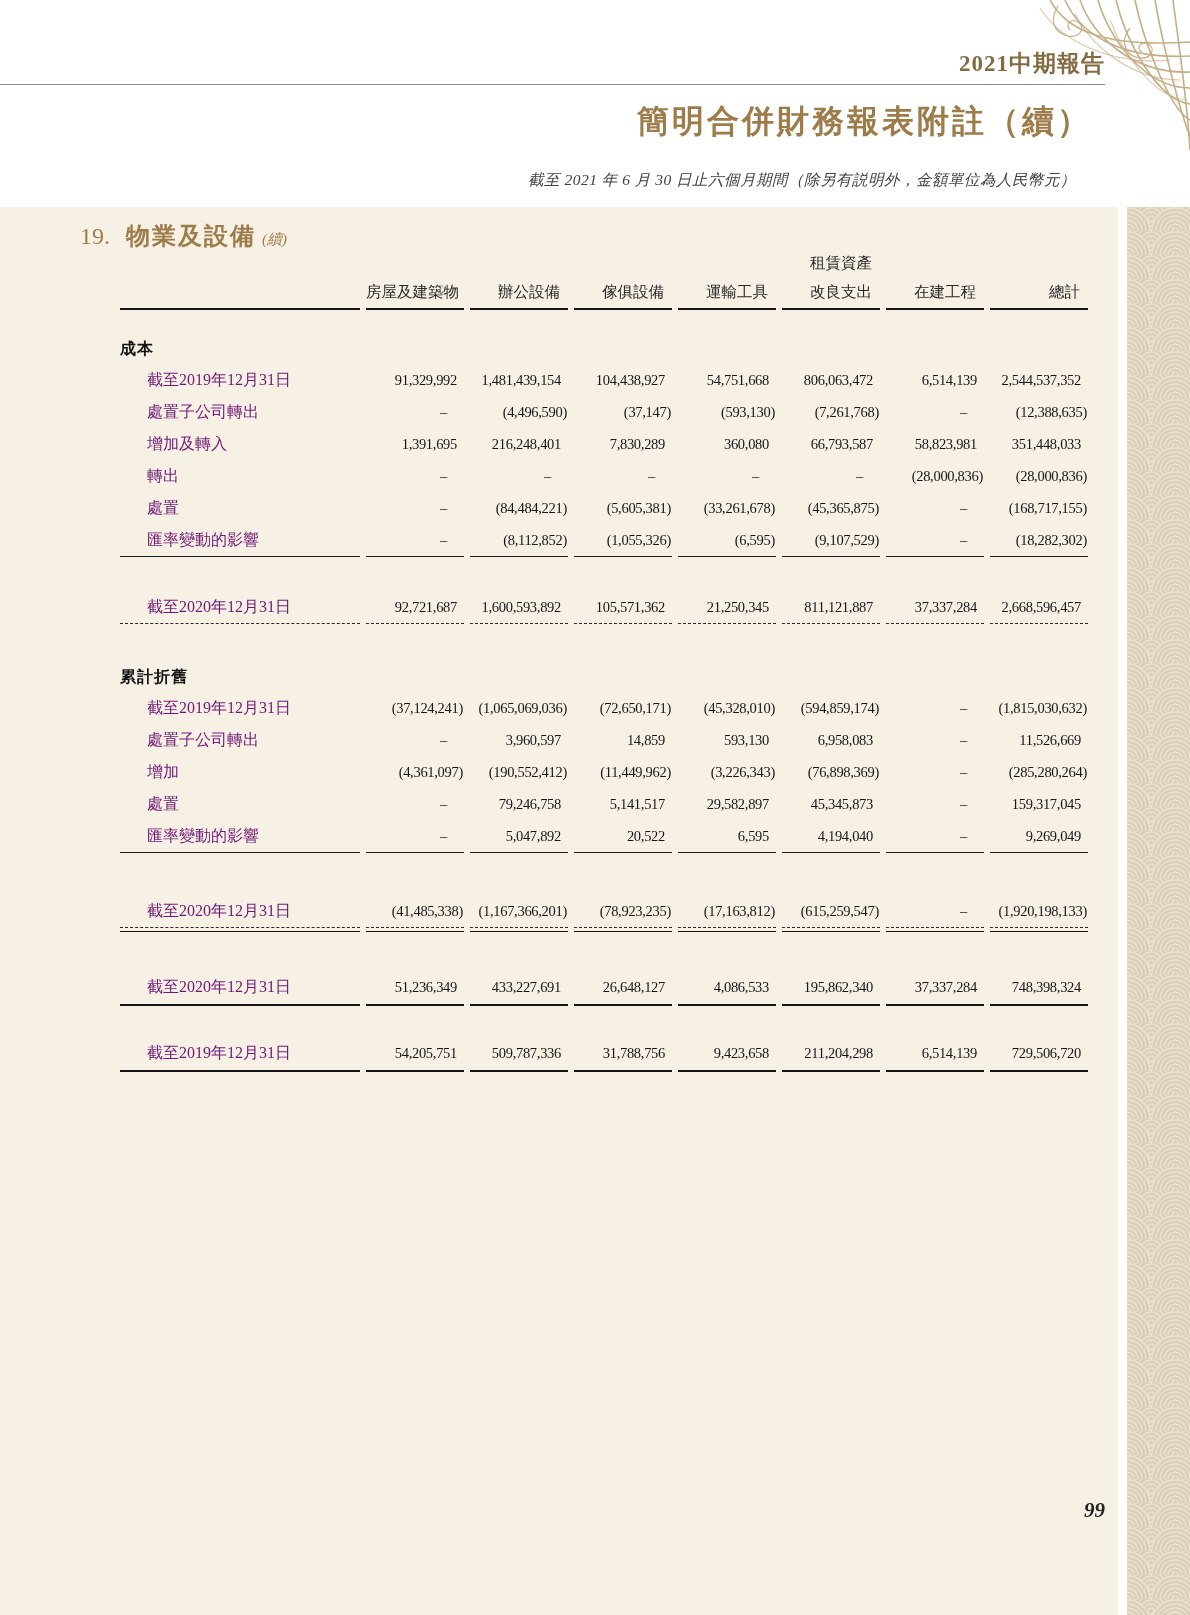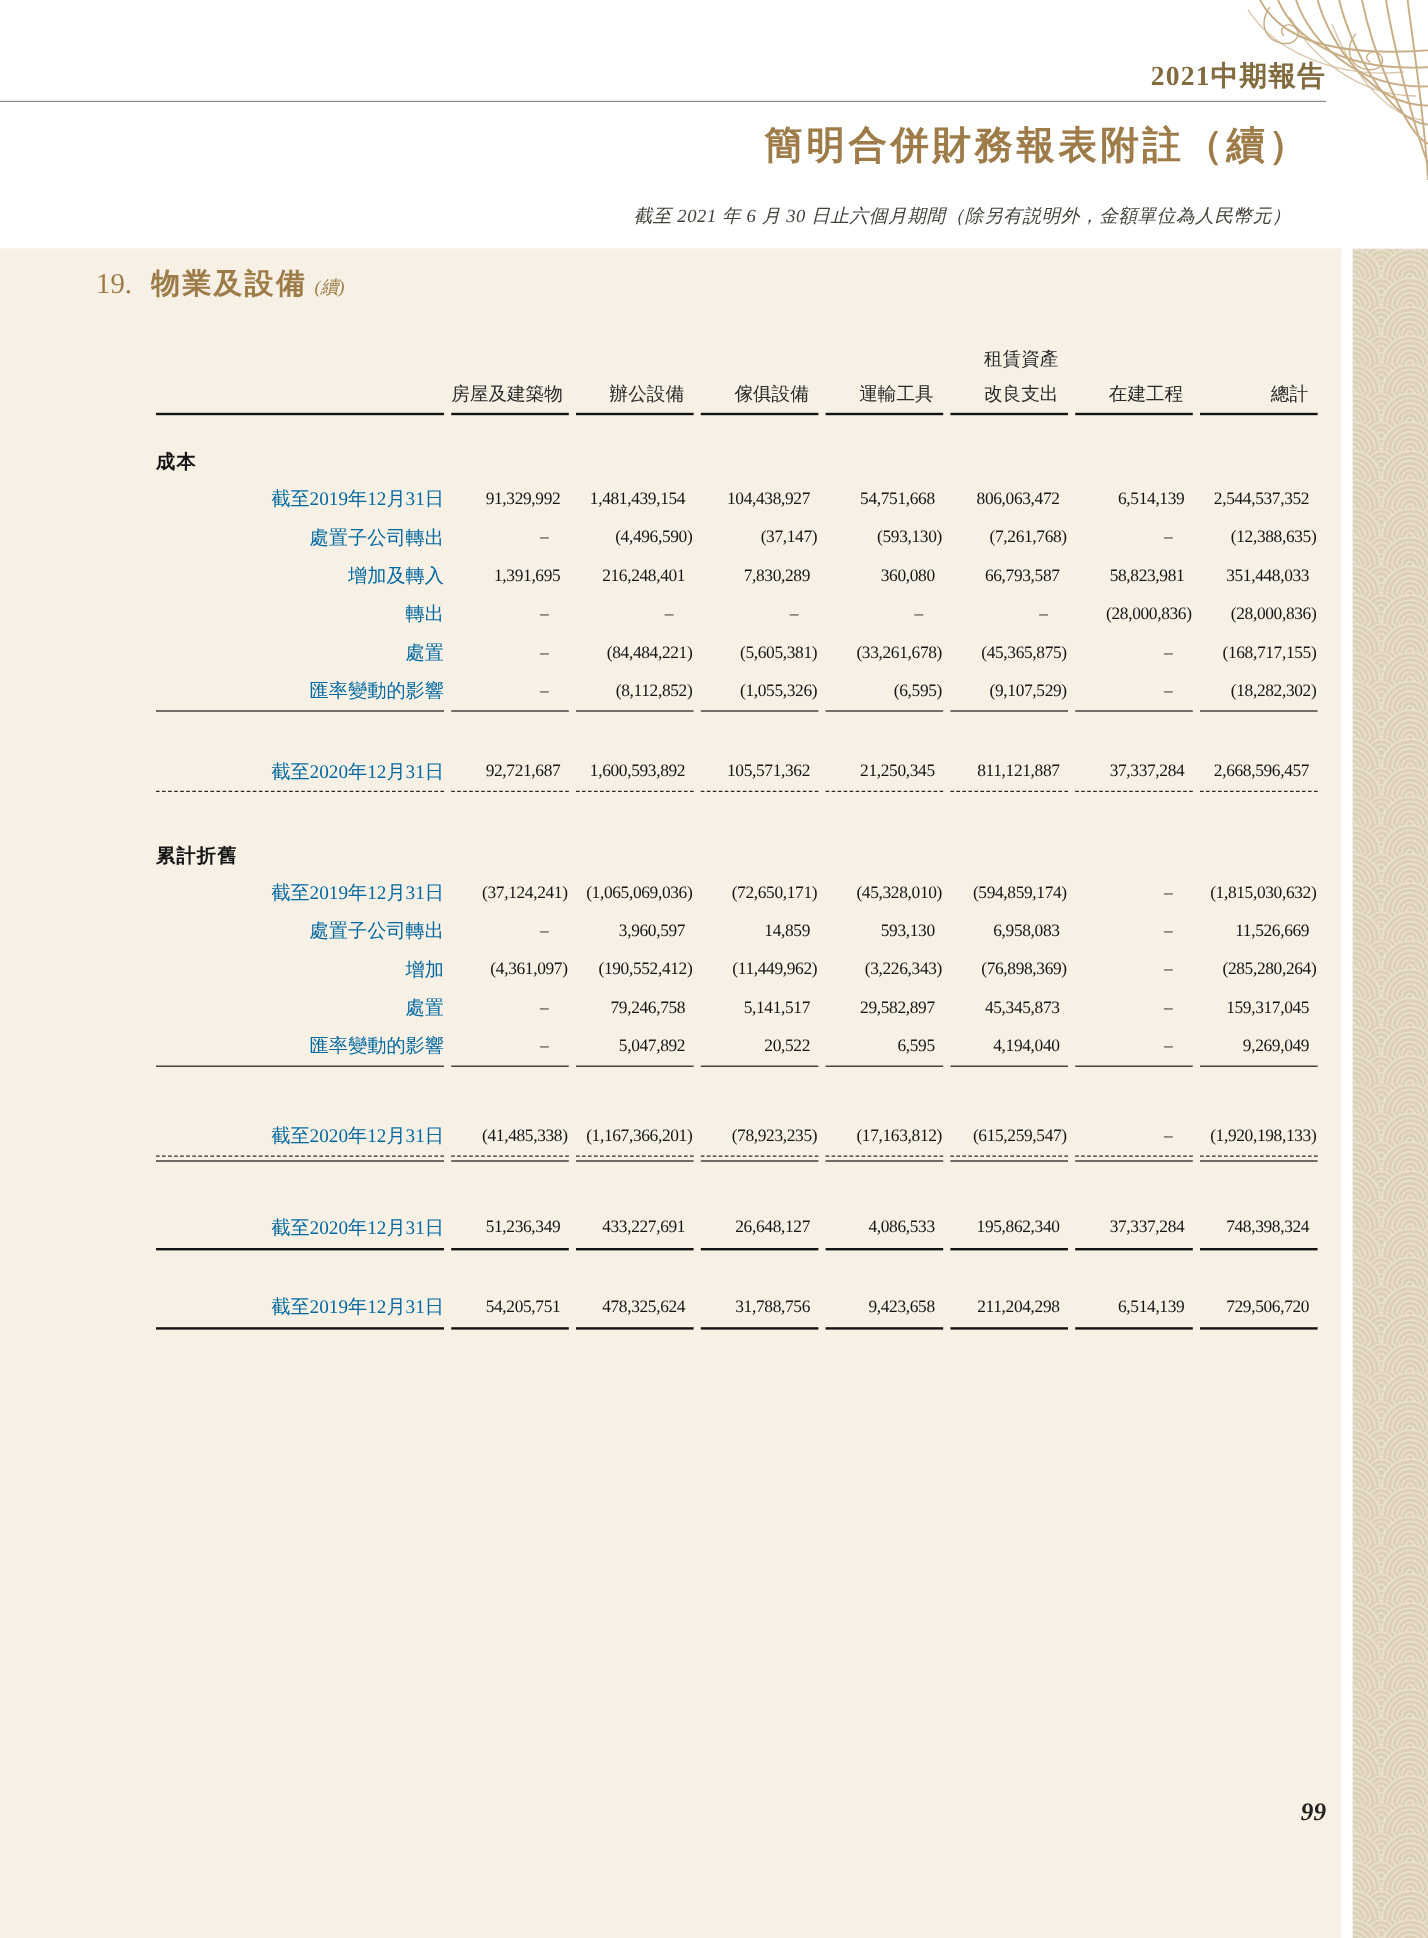--- a/index.html
+++ b/index.html
@@ -36,37 +36,37 @@
     font-size:15.5px;font-style:italic;color:#44413a;letter-spacing:.5px;
     white-space:nowrap;
   }
   .section-heading{
     position:absolute;left:80px;top:220px;color:#9e7c4a;white-space:nowrap;
   }
   .section-heading .num{font-size:24px;font-weight:normal;margin-right:16px;}
   .section-heading .ttl{font-size:24px;font-weight:bold;letter-spacing:2px;}
   .section-heading .sfx{font-size:15px;font-style:italic;margin-left:6px;}
   .fin-table{
-    position:absolute;left:124px;top:250px;width:980px;
-    border-collapse:separate;border-spacing:6px 0;table-layout:fixed;margin-top:36px;
+    position:absolute;left:114px;top:250px;width:980px;
+    border-collapse:separate;border-spacing:6px 0;table-layout:fixed;
   }
   .fin-table td{
     padding:0;vertical-align:middle;overflow:visible;white-space:nowrap;
   }
   tr.ghead td{height:26px;font-size:15.5px;text-align:right;padding-right:8px;color:#2a2a2a;}
   tr.chead td{height:32px;font-size:15.5px;text-align:right;padding-right:8px;color:#2a2a2a;}
   tr.rr td{height:0;line-height:0;}
   tr.rr.header td{border-top:2.4px solid #141414;}
   tr.rr.thin td{border-top:1.3px solid #1c1c1c;}
   tr.rr.dashed td{border-top:1.5px dashed #2a2a2a;}
   tr.rr.dashsolid td{border-top:1.5px dashed #2a2a2a;border-bottom:1.4px solid #141414;height:2.5px;}
   tr.rr.thick td{border-top:2.4px solid #141414;}
   tr.shead td{height:30px;font-size:16px;font-weight:bold;letter-spacing:1px;color:#141414;}
   tr.drow td{height:32px;}
-  td.lab{font-size:16px;text-align:right;padding-left:27px;color:#0369a1;}
+  td.lab{font-size:16px;text-align:left;padding-left:27px;color:#701a75;}
   tr.shead td.sh{padding-left:0;}
   td.num{
     font-size:14.5px;text-align:right;padding-right:7px;letter-spacing:-0.3px;color:#161616;
   }
   td.num.neg{padding-right:1px;}
   td.num.dash{padding-right:17px;}
   .page-number{
     position:absolute;top:1498px;right:85px;
     font-size:21px;font-weight:bold;color:#222;font-style:italic;
   }
@@ -417,21 +417,21 @@
         <td></td>
         <td></td>
         <td></td>
       </tr>
       <tr class="sp">
         <td colspan="8" style="height: 32px;"></td>
       </tr>
       <tr class="drow">
         <td class="lab">截至2019年12月31日</td>
         <td class="num">54,205,751</td>
-        <td class="num">478,325,624</td>
+        <td class="num">509,787,336</td>
         <td class="num">31,788,756</td>
         <td class="num">9,423,658</td>
         <td class="num">211,204,298</td>
         <td class="num">6,514,139</td>
         <td class="num">729,506,720</td>
       </tr>
       <tr class="rr thick">
         <td></td>
         <td></td>
         <td></td>

